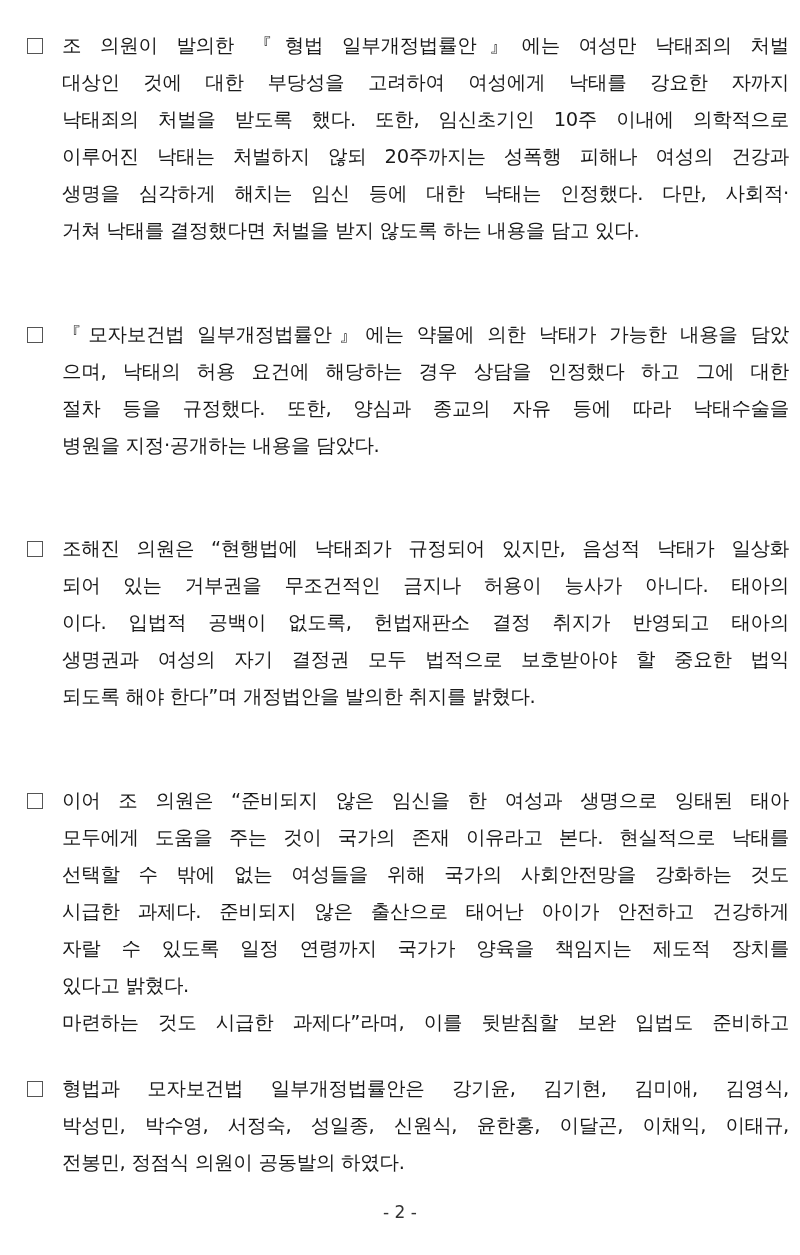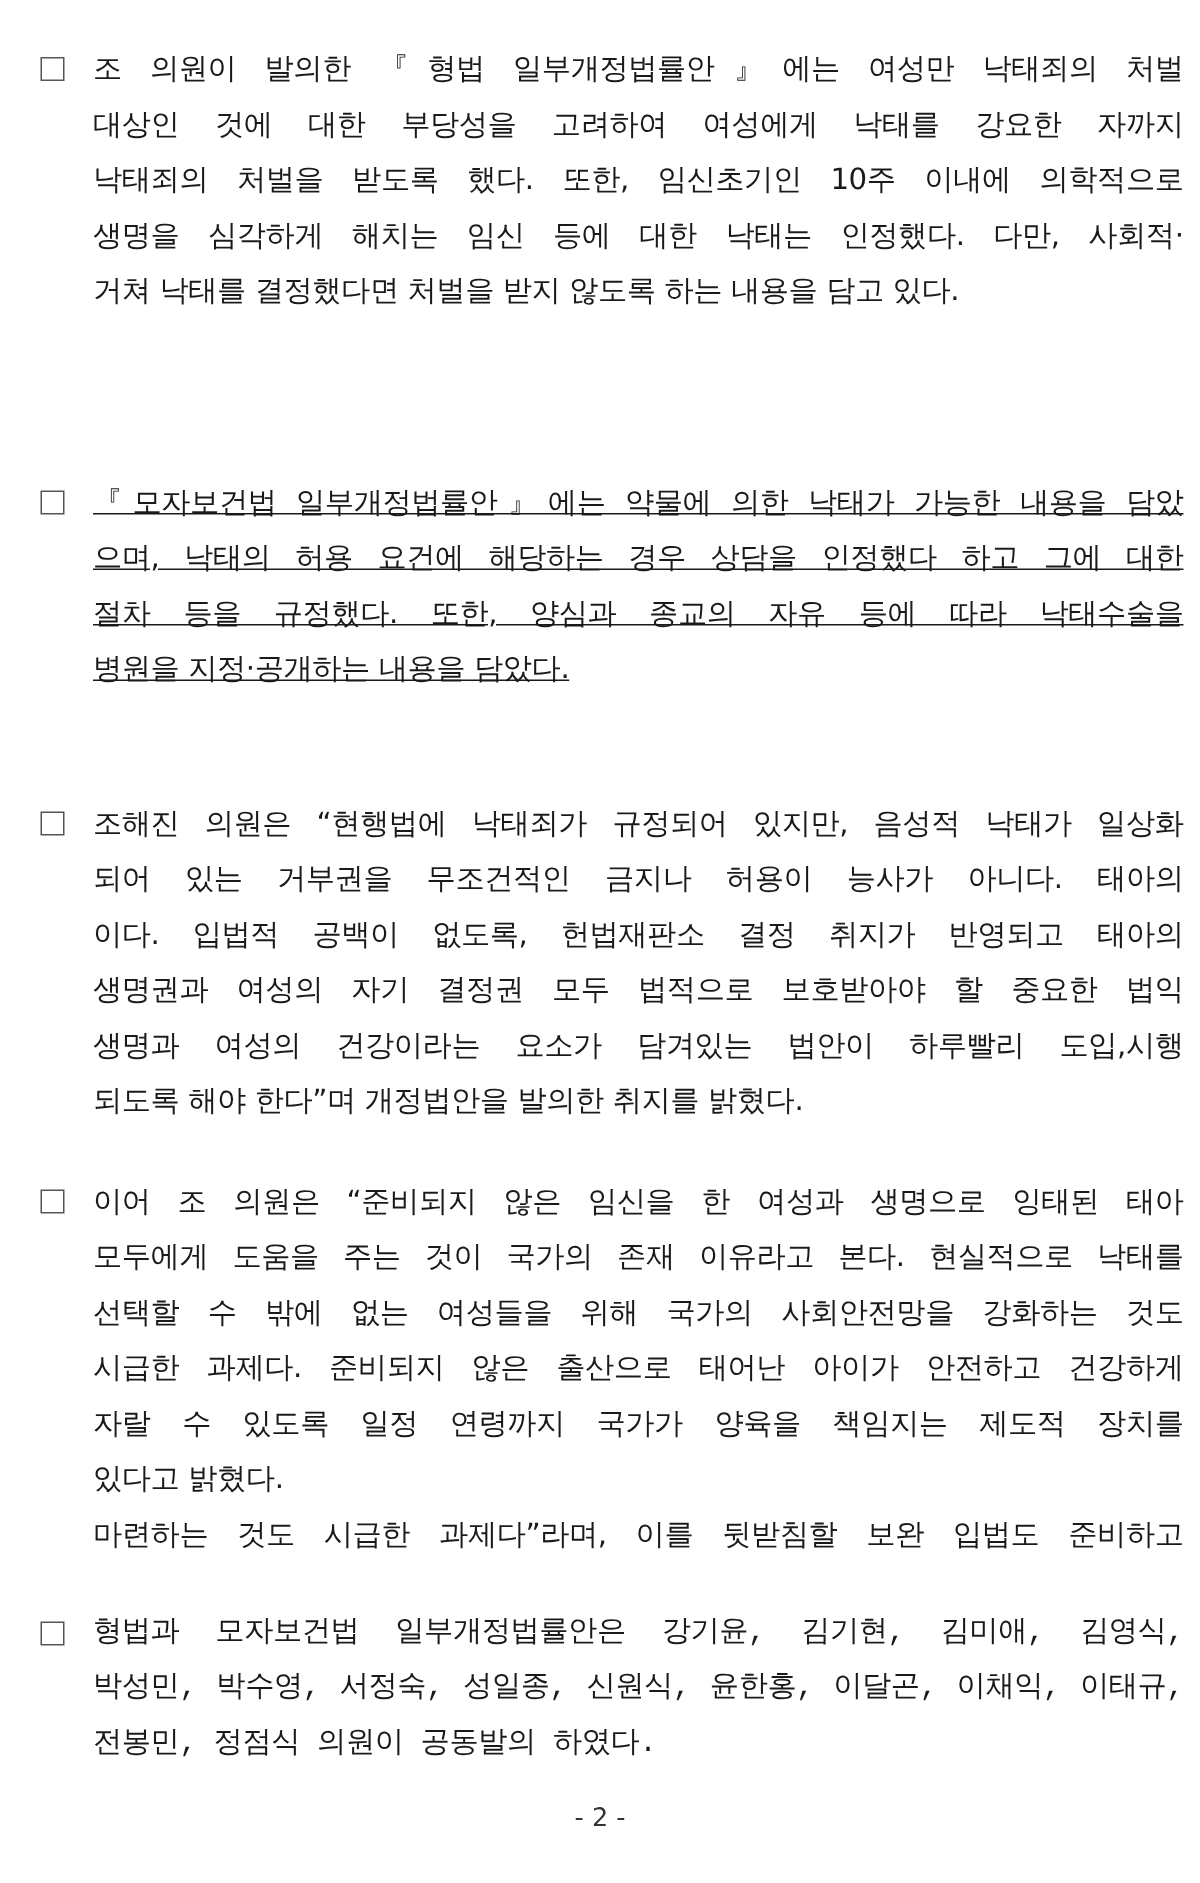--- a/index.html
+++ b/index.html
@@ -19,54 +19,54 @@
 </head>
 <body>
 
 <div class="page">
 
   <div class="para" style="top:27px;">
     <span class="box"></span>
     <span class="line">조 의원이 발의한 『형법 일부개정법률안』에는 여성만 낙태죄의 처벌</span>
     <span class="line">대상인 것에 대한 부당성을 고려하여 여성에게 낙태를 강요한 자까지</span>
     <span class="line">낙태죄의 처벌을 받도록 했다. 또한, 임신초기인 10주 이내에 의학적으로</span>
+    <span class="line">이루어진 낙태는 처벌하지 않되 20주까지는 성폭행 피해나 여성의 건강과</span>
     <span class="line">생명을 심각하게 해치는 임신 등에 대한 낙태는 인정했다. 다만, 사회적·</span>
     <span class="line last">거쳐 낙태를 결정했다면 처벌을 받지 않도록 하는 내용을 담고 있다.</span>
   </div>
 
-  <div class="para" style="top:316px;text-decoration:underline;">
+  <div class="para" style="top:316px;">
     <span class="box"></span>
     <span class="line">『모자보건법 일부개정법률안』에는 약물에 의한 낙태가 가능한 내용을 담았</span>
     <span class="line">으며, 낙태의 허용 요건에 해당하는 경우 상담을 인정했다 하고 그에 대한</span>
     <span class="line">절차 등을 규정했다. 또한, 양심과 종교의 자유 등에 따라 낙태수술을</span>
     <span class="line last">병원을 지정·공개하는 내용을 담았다.</span>
   </div>
 
   <div class="para" style="top:530px;">
     <span class="box"></span>
     <span class="line">조해진 의원은 “현행법에 낙태죄가 규정되어 있지만, 음성적 낙태가 일상화</span>
     <span class="line">되어 있는 거부권을 무조건적인 금지나 허용이 능사가 아니다. 태아의</span>
     <span class="line">이다. 입법적 공백이 없도록, 헌법재판소 결정 취지가 반영되고 태아의</span>
     <span class="line">생명권과 여성의 자기 결정권 모두 법적으로 보호받아야 할 중요한 법익</span>
-    <span class="line">생명과 여성의 건강이라는 요소가 담겨있는 법안이 하루빨리 도입,시행</span>
     <span class="line last">되도록 해야 한다”며 개정법안을 발의한 취지를 밝혔다.</span>
   </div>
 
   <div class="para" style="top:782px;">
     <span class="box"></span>
     <span class="line">이어 조 의원은 “준비되지 않은 임신을 한 여성과 생명으로 잉태된 태아</span>
     <span class="line">모두에게 도움을 주는 것이 국가의 존재 이유라고 본다. 현실적으로 낙태를</span>
     <span class="line">선택할 수 밖에 없는 여성들을 위해 국가의 사회안전망을 강화하는 것도</span>
     <span class="line">시급한 과제다. 준비되지 않은 출산으로 태어난 아이가 안전하고 건강하게</span>
     <span class="line">자랄 수 있도록 일정 연령까지 국가가 양육을 책임지는 제도적 장치를</span>
     <span class="line last">있다고 밝혔다.</span>
     <span class="line">마련하는 것도 시급한 과제다”라며, 이를 뒷받침할 보완 입법도 준비하고</span>
   </div>
 
-  <div class="para" style="top:1070px;font-family:Liberation Mono, monospace;">
+  <div class="para" style="top:1070px;">
     <span class="box"></span>
     <span class="line">형법과 모자보건법 일부개정법률안은 강기윤, 김기현, 김미애, 김영식,</span>
     <span class="line">박성민, 박수영, 서정숙, 성일종, 신원식, 윤한홍, 이달곤, 이채익, 이태규,</span>
     <span class="line last">전봉민, 정점식 의원이 공동발의 하였다.</span>
   </div>
 
   <div class="page-num">- 2 -</div>
 </div>
 
 </body></html>

